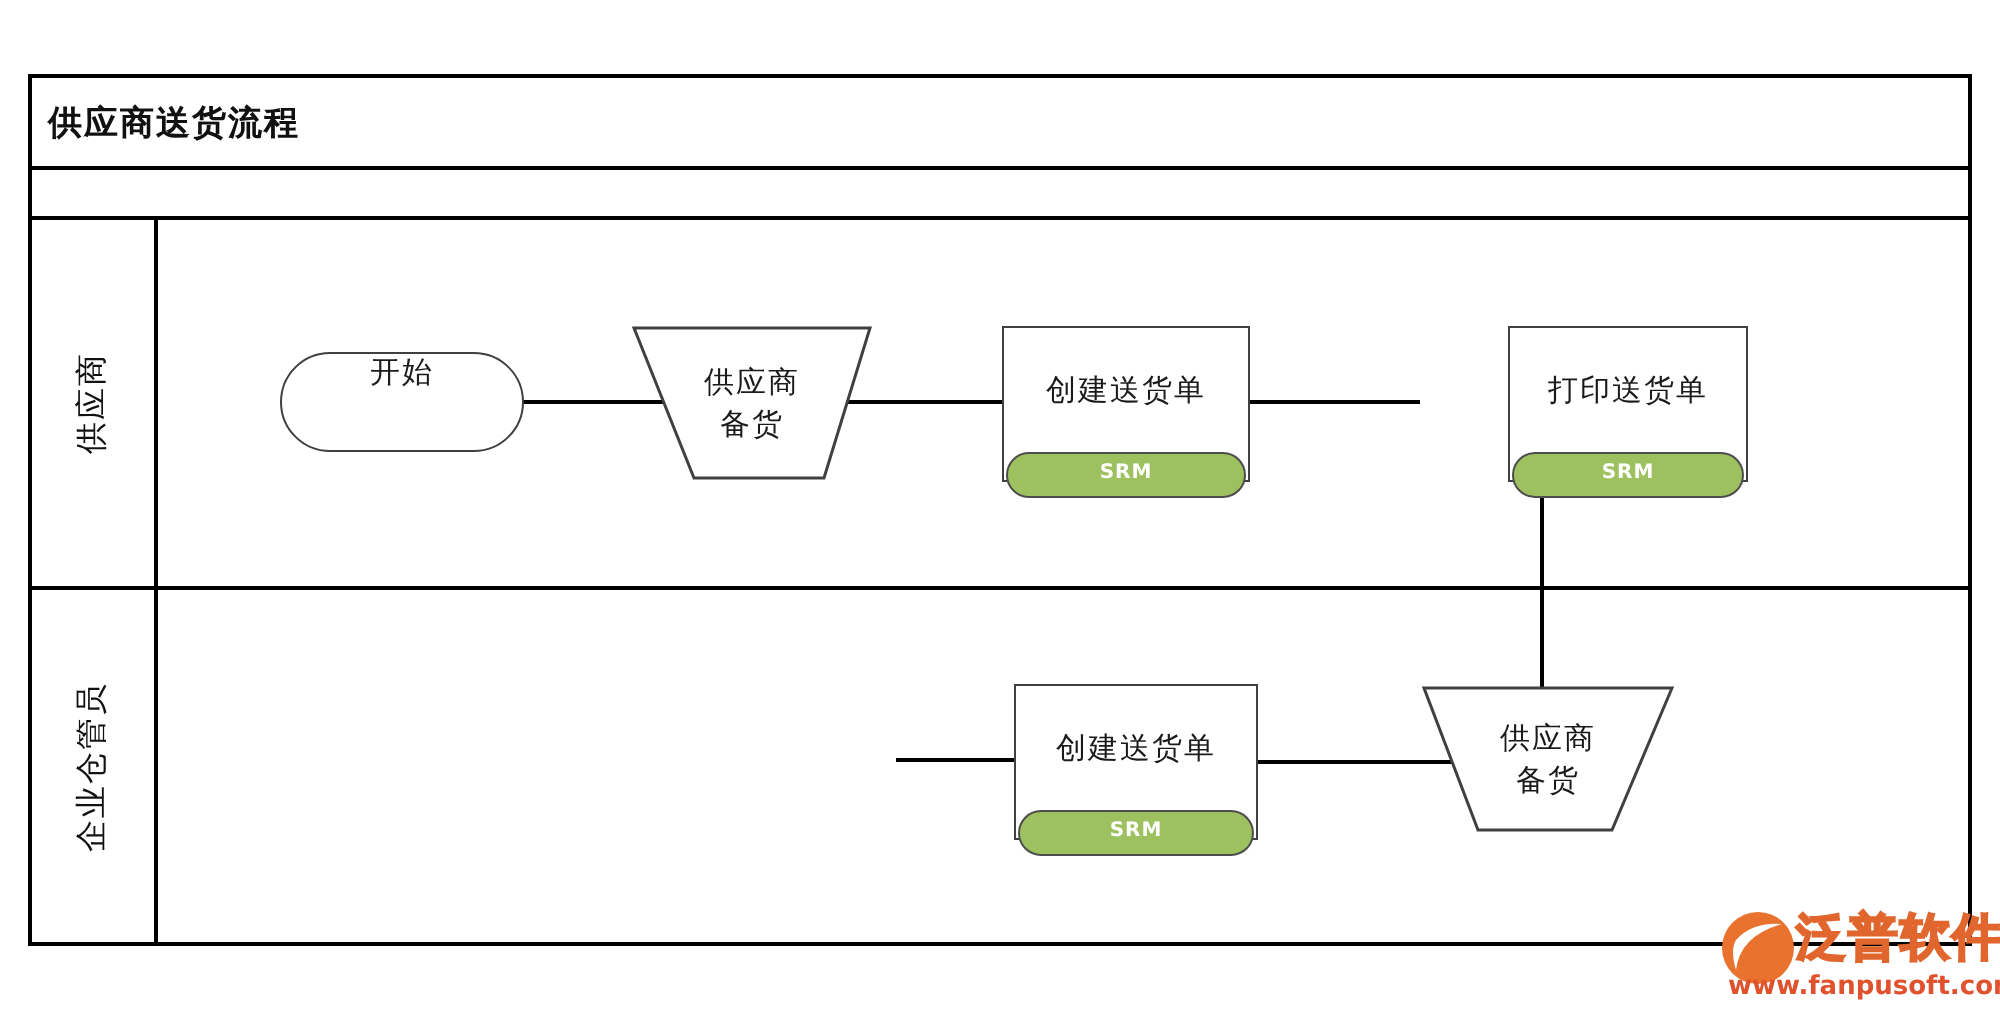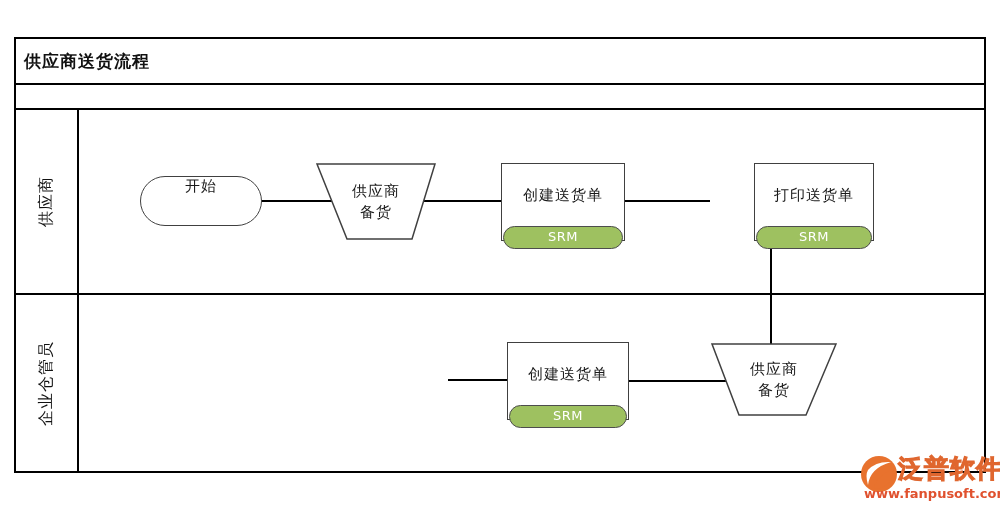--- a/index.html
+++ b/index.html
@@ -95,22 +95,22 @@
     letter-spacing: 1px;
   }
   .srm-badge {
     position: absolute;
     left: 1px; right: 1px; bottom: -9px;
     height: 23px;
     background: #9EC160;
     border: 1.5px solid #4d4d4d;
     border-radius: 12px;
     color: #ffffff;
-    font-size: 13px;
-    font-weight: normal;
+    font-size: 10px;
+    font-weight: bold;
     text-align: center;
     line-height: 20px;
     letter-spacing: 0.5px;
   }
 
   
   .watermark {
     position: absolute;
     left: 856px; top: 450px;
     width: 142px; height: 56px;

